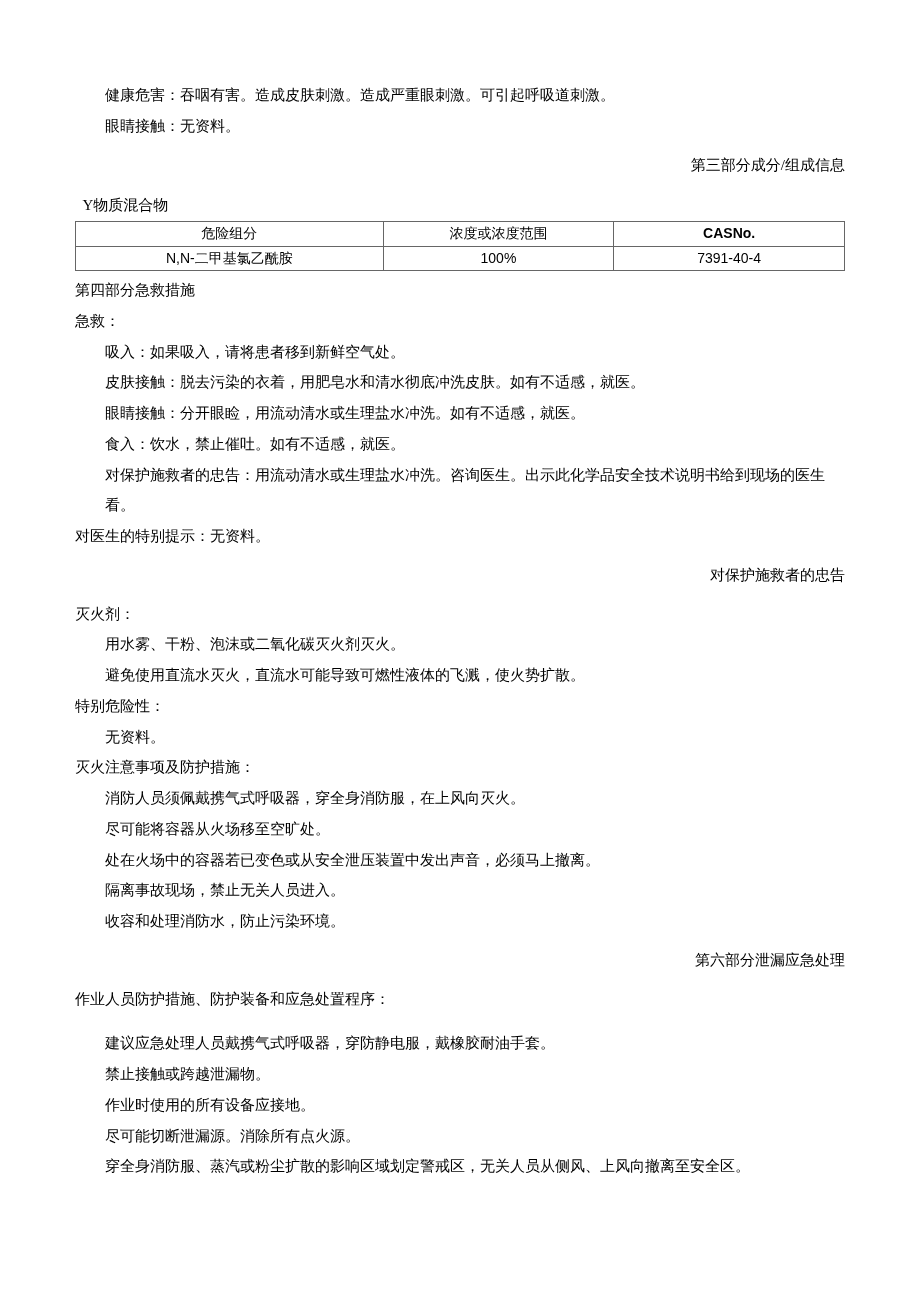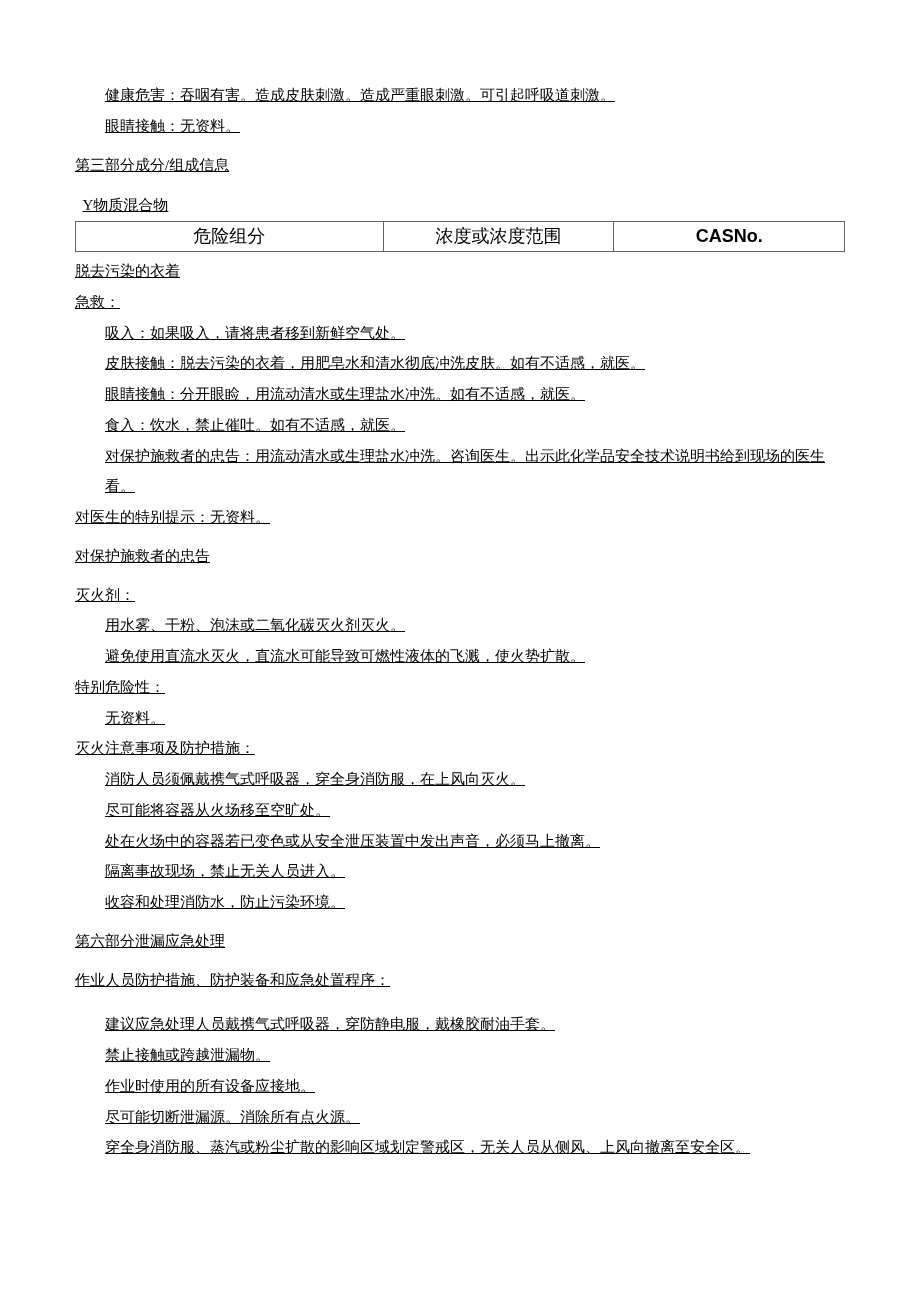--- a/index.html
+++ b/index.html
@@ -10,70 +10,74 @@
       background: #fff;
       margin: 0;
       padding: 80px 75px 60px 75px;
       width: 920px;
       box-sizing: border-box;
     }
     .indent {
       padding-left: 2em;
     }
     .section-title {
-      text-align: left;
+      text-align: right;
       margin: 8px 0;
     }
     .no-indent {
       padding-left: 0;
     }
     .table-caption {
       padding-left: 0.5em;
       margin-top: 10px;
     }
     table {
       border-collapse: collapse;
       width: 100%;
       margin: 0 0 4px 0;
     }
     td {
       border: 1px solid #666;
       text-align: center;
       padding: 2px 4px;
-      font-size: 18px;
+      font-size: 14px;
       line-height: 1.4;
     }
     .arial {
       font-family: Arial, sans-serif;
     }
     p {
       margin: 0;
-      text-decoration: underline;
     }
   </style>
 </head>
 <body>
 
 <p class="indent"><span>健康危害：</span><span>吞咽有害。造成皮肤刺激。造成严重眼刺激。可引起呼吸道刺激。</span></p>
 <p class="indent"><span>眼睛接触：</span><span>无资料。</span></p>
 
 <p class="section-title">第三部分成分/组成信息</p>
 
 <p class="table-caption">Y物质混合物</p>
 <table>
   <tbody>
       <tr>
     <td style="width:40%">危险组分</td>
     <td style="width:30%">浓度或浓度范围</td>
     <td style="width:30%"><span class="arial" style="font-weight:bold">CASNo.</span></td>
   </tr>
+  <tr>
+    <td><span class="arial">N,N-二甲基氯乙酰胺</span></td>
+    <td><span class="arial">100%</span></td>
+    <td><span class="arial">7391-40-4</span></td>
+  </tr>
 </tbody>
   </table>
 
-<p class="no-indent">脱去污染的衣着</p>
+<p class="no-indent">第四部分急救措施</p>
 <p class="no-indent">急救：</p>
 <p class="indent">吸入：如果吸入，请将患者移到新鲜空气处。</p>
 <p class="indent">皮肤接触：脱去污染的衣着，用肥皂水和清水彻底冲洗皮肤。如有不适感，就医。</p>
 <p class="indent">眼睛接触：分开眼睑，用流动清水或生理盐水冲洗。如有不适感，就医。</p>
 <p class="indent">食入：饮水，禁止催吐。如有不适感，就医。</p>
 <p class="indent">对保护施救者的忠告：用流动清水或生理盐水冲洗。咨询医生。出示此化学品安全技术说明书给到现场的医生</p>
 <p class="indent">看。</p>
 <p class="no-indent">对医生的特别提示：无资料。</p>
 
 <p class="section-title">对保护施救者的忠告</p>

